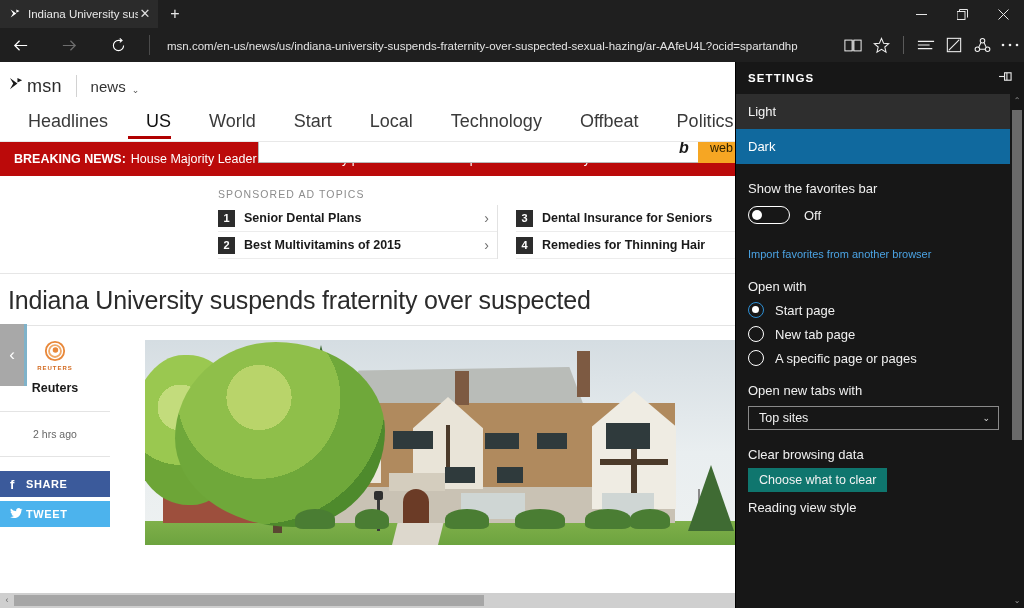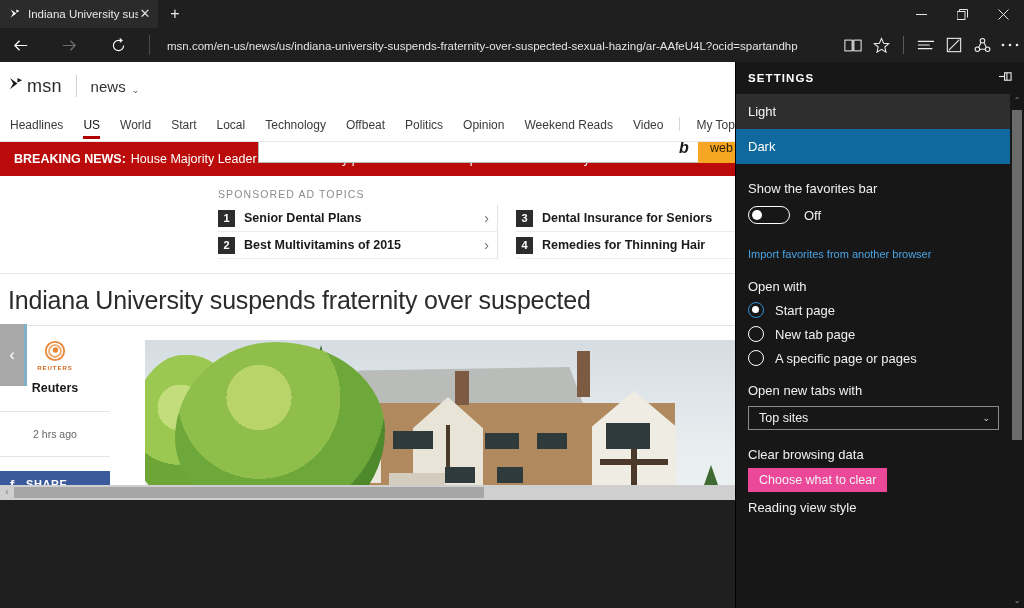--- a/index.html
+++ b/index.html
@@ -72,21 +72,21 @@
   }
   .chrome-icons { display: flex; align-items: center; }
   .ci {
     width: 28px; height: 34px; display: flex; align-items: center;
     justify-content: center; color: #f0f0f0; cursor: pointer;
   }
   .ci-sep { width: 1px; height: 18px; background: #5a5a5a; margin: 0 8px; }
 
   
   .page {
-    position: absolute; top: 62px; left: 0; width: 1024px; height: 438px;
+    position: absolute; top: 62px; left: 0; width: 1024px; height: 546px;
     background: #ffffff; overflow: hidden;
   }
   .msn-header {
     position: relative; height: 48px; background: #ffffff;
     display: flex; align-items: center;
   }
   .msn-logo {
     display: flex; align-items: center; margin-left: 6px;
   }
   .msn-butterfly {
@@ -129,22 +129,22 @@
     white-space: nowrap;
   }
 
   .msn-nav {
     position: relative; height: 32px; background: #ffffff;
     display: flex; align-items: flex-end; padding-left: 0;
     border-bottom: 1px solid #e8e8e8;
   }
   .msn-nav-inner { display: flex; align-items: flex-end; }
   .nav-item {
-    position: relative; font-size: 12px; color: #3a3a3a;
-    padding: 0 10px 9px 10px; cursor: pointer; white-space: nowrap;
+    position: relative; font-size: 18px; color: #3a3a3a;
+    padding: 0 10px 9px 28px; cursor: pointer; white-space: nowrap;
   }
   .nav-item.active { color: #111; }
   .nav-item.active::after {
     content: ""; position: absolute; left: 10px; right: 10px; bottom: 2px;
     height: 3px; background: #b00000;
   }
   .nav-item-sep { width: 1px; height: 14px; background: #d7d7d7; margin: 0 6px 10px 6px; }
 
   .breaking {
     height: 34px; background: #bb0a0a; color: #fff;
@@ -405,21 +405,21 @@
   .radio-label { font-size: 13px; margin-left: 11px; color: #f0f0f0; }
   .select-box {
     margin: 8px 12px 0 12px; height: 24px; border: 1px solid #8a8a8a;
     background: #171717; display: flex; align-items: center;
     padding: 0 8px 0 10px; cursor: pointer;
   }
   .select-value { flex: 1 1 auto; font-size: 12.5px; color: #f0f0f0; }
   .select-chev { font-size: 9px; color: #dcdcdc; }
   .btn-dark {
     margin: 6px 12px 0 12px; display: inline-block;
-    background: #ec4899; color: #f2f2f2; font-size: 12.5px;
+    background: #0f766e; color: #f2f2f2; font-size: 12.5px;
     padding: 5px 11px; cursor: pointer;
   }
   .sec-head {
     font-size: 17px; color: #ffffff; padding: 26px 12px 0 12px;
     font-weight: normal;
   }
   .vscroll {
     position: absolute; top: 32px; right: 0; width: 14px; height: 514px;
     background: #171717;
   }

